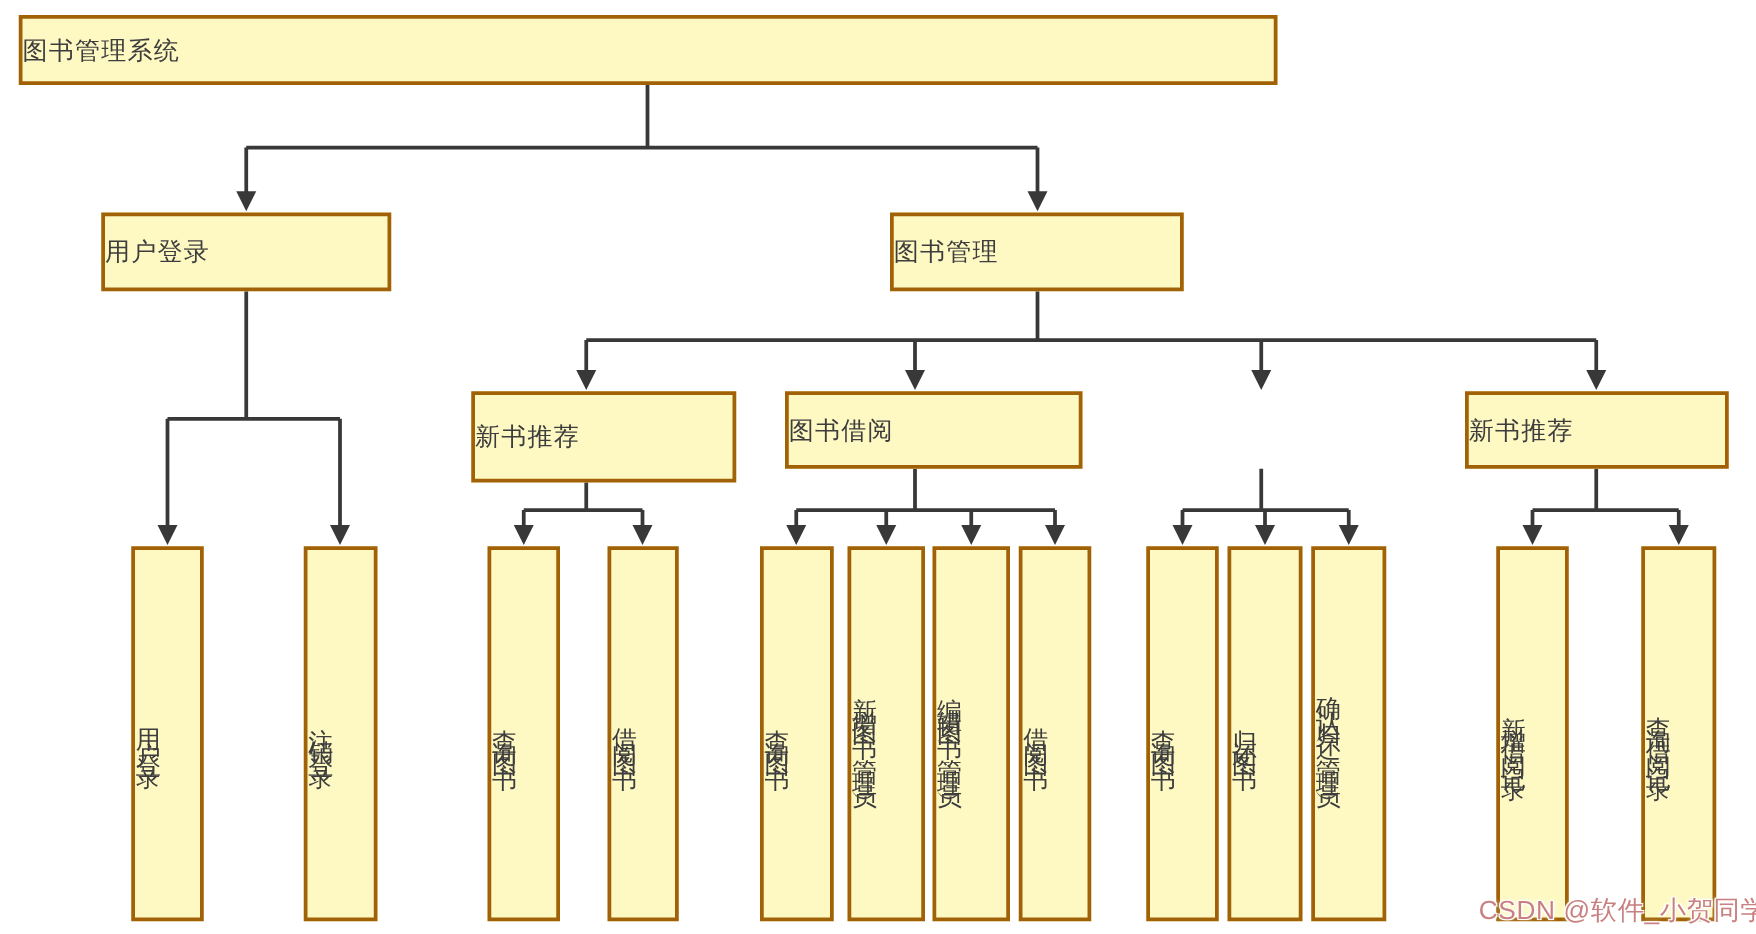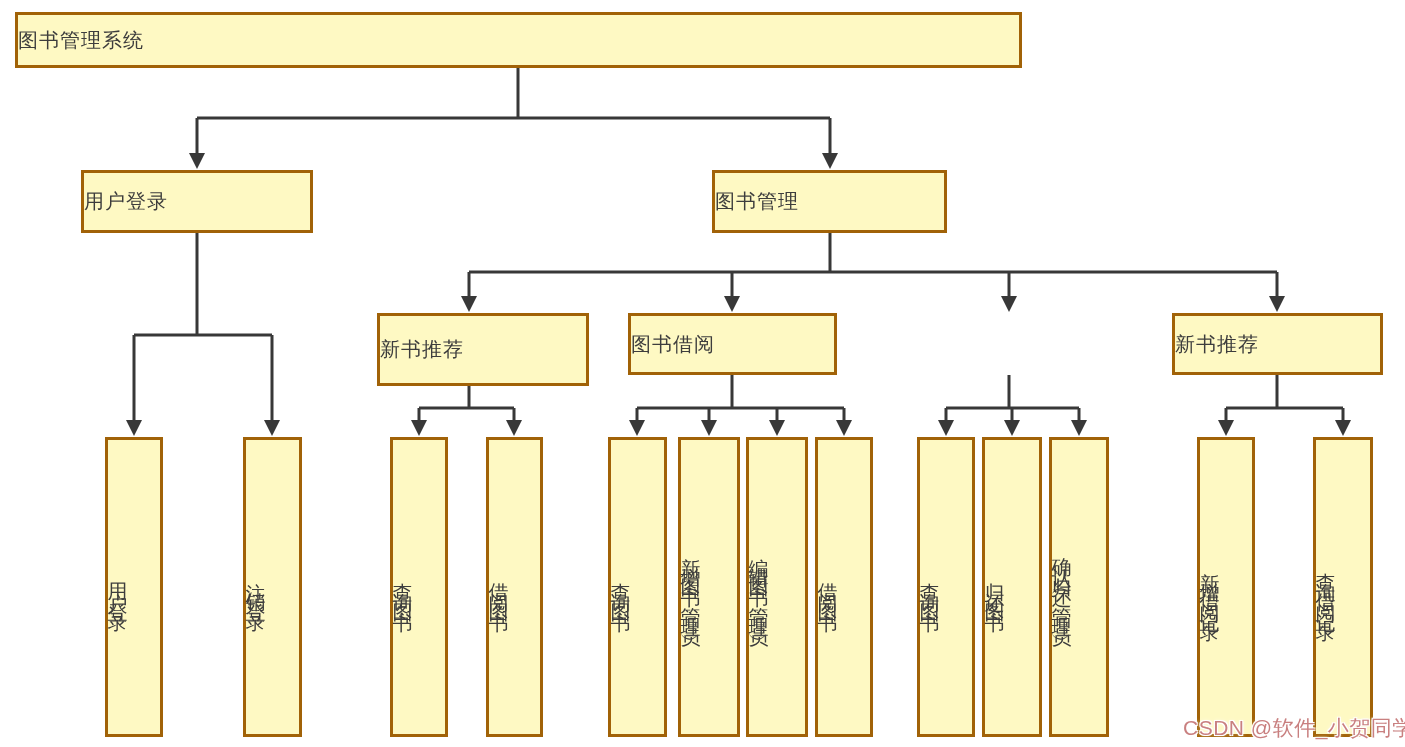--- a/index.html
+++ b/index.html
@@ -80,21 +80,21 @@
   <div class="box h" style="left:81px;top:170px;width:232px;height:63px">
     <span>用户登录</span>
   </div>
   <div class="box h" style="left:712px;top:170px;width:235px;height:63px">
     <span>图书管理</span>
   </div>
 
   <div class="box h" style="left:377px;top:313px;width:212px;height:73px">
     <span>新书推荐</span>
   </div>
-  <div class="box h" style="left:628px;top:313px;width:209px;height:62px">
+  <div class="box h" style="left:628px;top:313px;width:238px;height:62px">
     <span>图书借阅</span>
   </div>
   <div class="box h" style="left:1172px;top:313px;width:211px;height:62px">
     <span>新书推荐</span>
   </div>
 
   <div class="box v" style="left:105px;top:437px;width:58px;height:300px">
     <span>用户登录</span>
   </div>
   <div class="box v" style="left:243px;top:437px;width:59px;height:300px">

